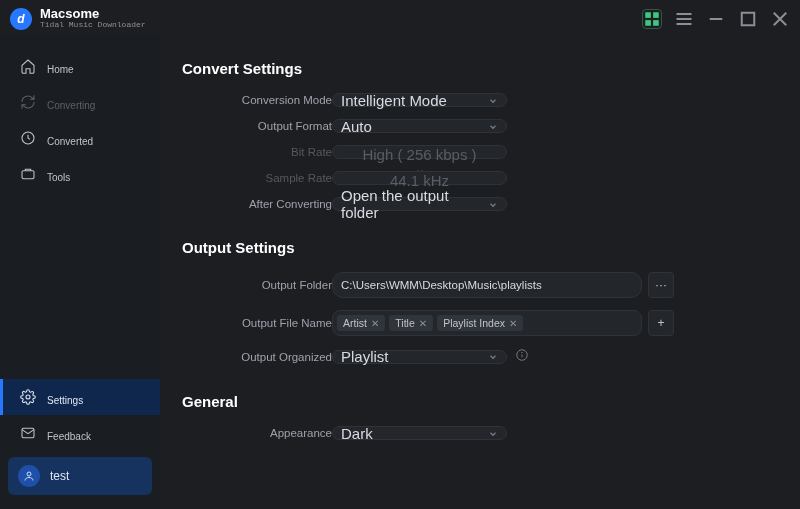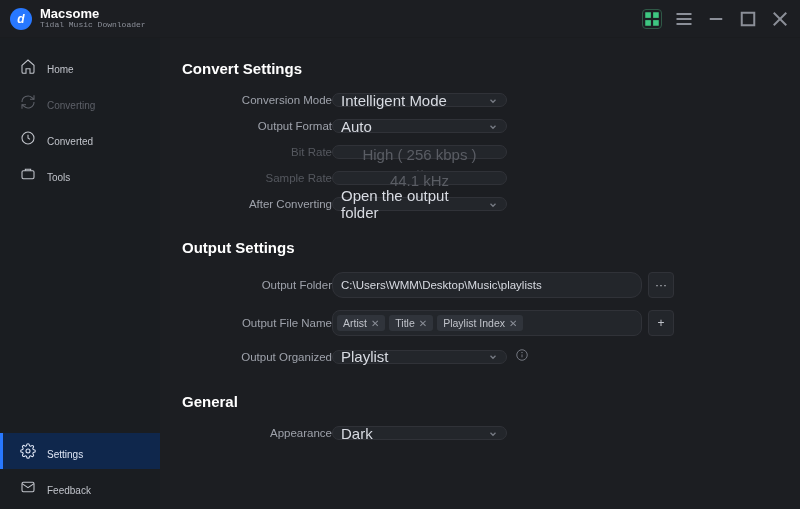--- a/index.html
+++ b/index.html
@@ -184,20 +184,29 @@
           <span>Settings</span>
         </div>
         <div class="nav-item">
           <span class="nav-ico">
               <svg viewBox="0 0 24 24">
                 <rect x="3" y="5" width="18" height="14" rx="2"></rect>
                 <polyline points="3 7 12 13 21 7"></polyline>
               </svg>
             </span>
           <span>Feedback</span>
+        </div>
+        <div class="user-chip">
+          <div class="avatar">
+              <svg viewBox="0 0 24 24">
+                <circle cx="12" cy="8" r="4"></circle>
+                <path d="M4 21c0-4 4-6 8-6s8 2 8 6"></path>
+              </svg>
+            </div>
+          <span>test</span>
         </div>
       </div>
     </div>
 
     <div class="main">
 
       <div class="section">
         <div class="section-title">Convert Settings</div>
 
         <div class="row">

